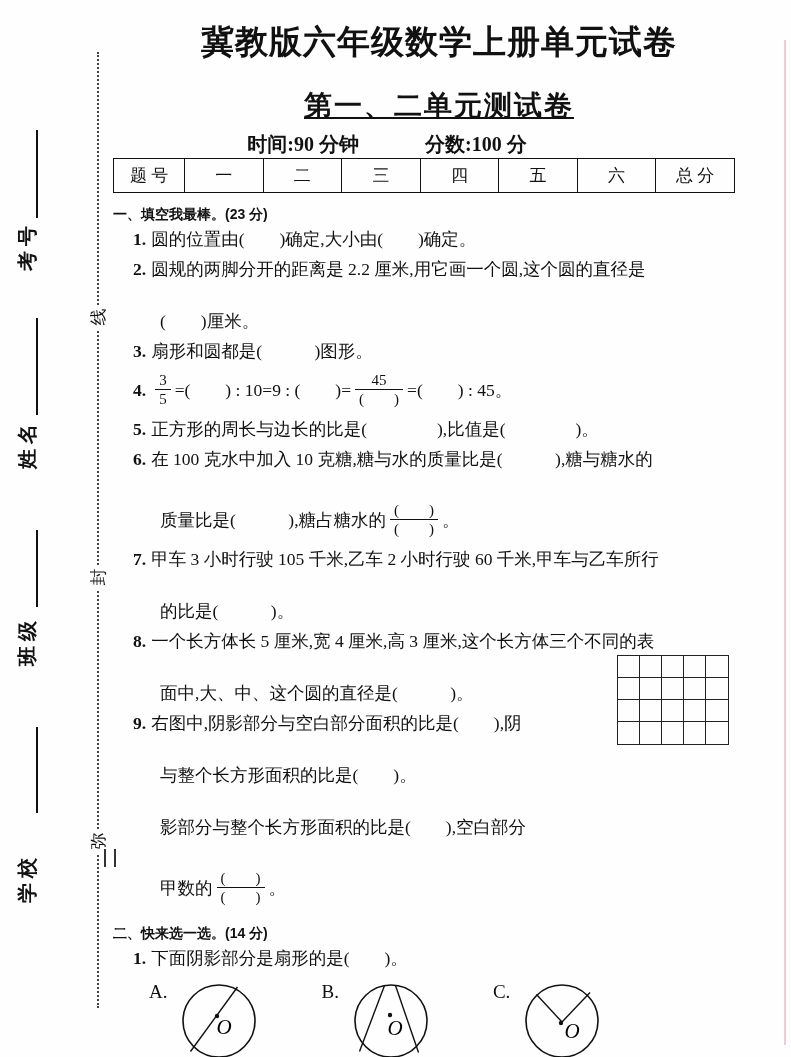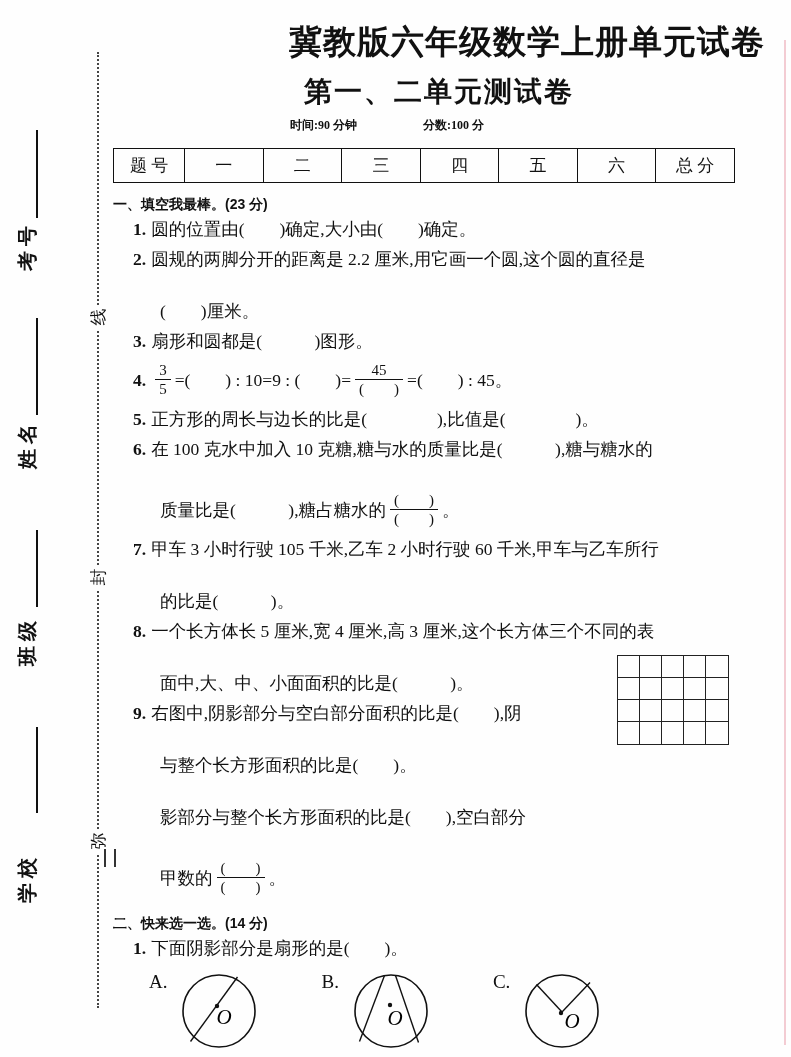--- a/index.html
+++ b/index.html
@@ -10,26 +10,26 @@
   .side-label{position:absolute;left:14px;transform:rotate(-90deg);transform-origin:top left;
               font-size:20px;letter-spacing:5px;white-space:nowrap;font-weight:600;}
   .seal-line{position:absolute;left:97px;top:52px;height:956px;width:0;border-left:2px dotted #444;}
   .seal-char{position:absolute;left:87px;width:24px;height:26px;background:#fefefe;text-align:center;
              font-size:17px;transform:rotate(-90deg);line-height:26px;}
   .fold-mark{position:absolute;left:104px;top:849px;width:8px;height:18px;
              border-left:2px solid #333;border-right:2px solid #333;}
   .pink-line{position:absolute;left:784px;top:40px;width:2px;height:1005px;background:#f3ccd3;}
   
   #content{position:absolute;left:113px;top:0;width:652px;}
-  .title{margin-top:20px;text-align:right;font-family:Liberation Mono, monospace;
+  .title{margin-top:20px;text-align:center;font-family:Liberation Mono, monospace;
          font-weight:900;font-size:33px;letter-spacing:1px;}
-  .subtitle{margin-top:8px;text-align:center;font-weight:700;font-size:28px;letter-spacing:2px;}
+  .subtitle{margin-top:22px;text-align:center;font-weight:700;font-size:28px;letter-spacing:2px;text-decoration:underline;}
   .meta-row{position:relative;left:-52px;margin-top:6px;display:flex;justify-content:center;gap:66px;
-            font-size:12px;font-weight:600;}
-  table.score{border-collapse:collapse;margin-top:14px;width:622px;table-layout:fixed;}
+            font-size:20px;font-weight:600;}
+  table.score{border-collapse:collapse;width:622px;table-layout:fixed;}
   table.score td{border:1.4px solid #111;height:33px;text-align:center;font-size:17px;padding:0;}
   table.score td.lbl{width:70px;}
   .sec-heading{margin-top:13px;font-size:14px;font-weight:700;
                font-family:"Liberation Sans","DejaVu Sans",sans-serif;}
   .q-first{padding-left:20px;font-size:17.5px;line-height:30px;}
   .q-cont{padding-left:47px;font-size:17.5px;line-height:30px;margin-top:22px;}
   .q-num{font-weight:700;margin-right:5px;}
   .frac{display:inline-flex;flex-direction:column;vertical-align:middle;text-align:center;
         font-size:15px;line-height:18px;margin:0 4px;position:relative;top:-2px;}
   .frac .fnum{border-bottom:1.5px solid #111;padding:0 4px;}
@@ -133,21 +133,21 @@
     </div>
 
     <div class="q-first">
       <span class="q-num">7.</span><span>甲车 3 小时行驶 105 千米,乙车 2 小时行驶 60 千米,甲车与乙车所行</span>
     </div>
     <div class="q-cont">的比是(　　　)。</div>
 
     <div class="q-first">
       <span class="q-num">8.</span><span>一个长方体长 5 厘米,宽 4 厘米,高 3 厘米,这个长方体三个不同的表</span>
     </div>
-    <div class="q-cont">面中,大、中、小面面积的比是(　　　)。</div>
+    <div class="q-cont">面中,大、中、这个圆的直径是(　　　)。</div>
 
     <div class="q-first">
       <span class="q-num">9.</span><span>右图中,阴影部分与空白部分面积的比是(　　),阴</span>
     </div>
     <div class="q-cont">与整个长方形面积的比是(　　)。</div>
     <div class="q-cont">影部分与整个长方形面积的比是(　　),空白部分</div>
 
     <div class="q-cont fr-line">
       <span>甲数的</span><span class="frac">
           <span class="fnum">(　　)</span>

